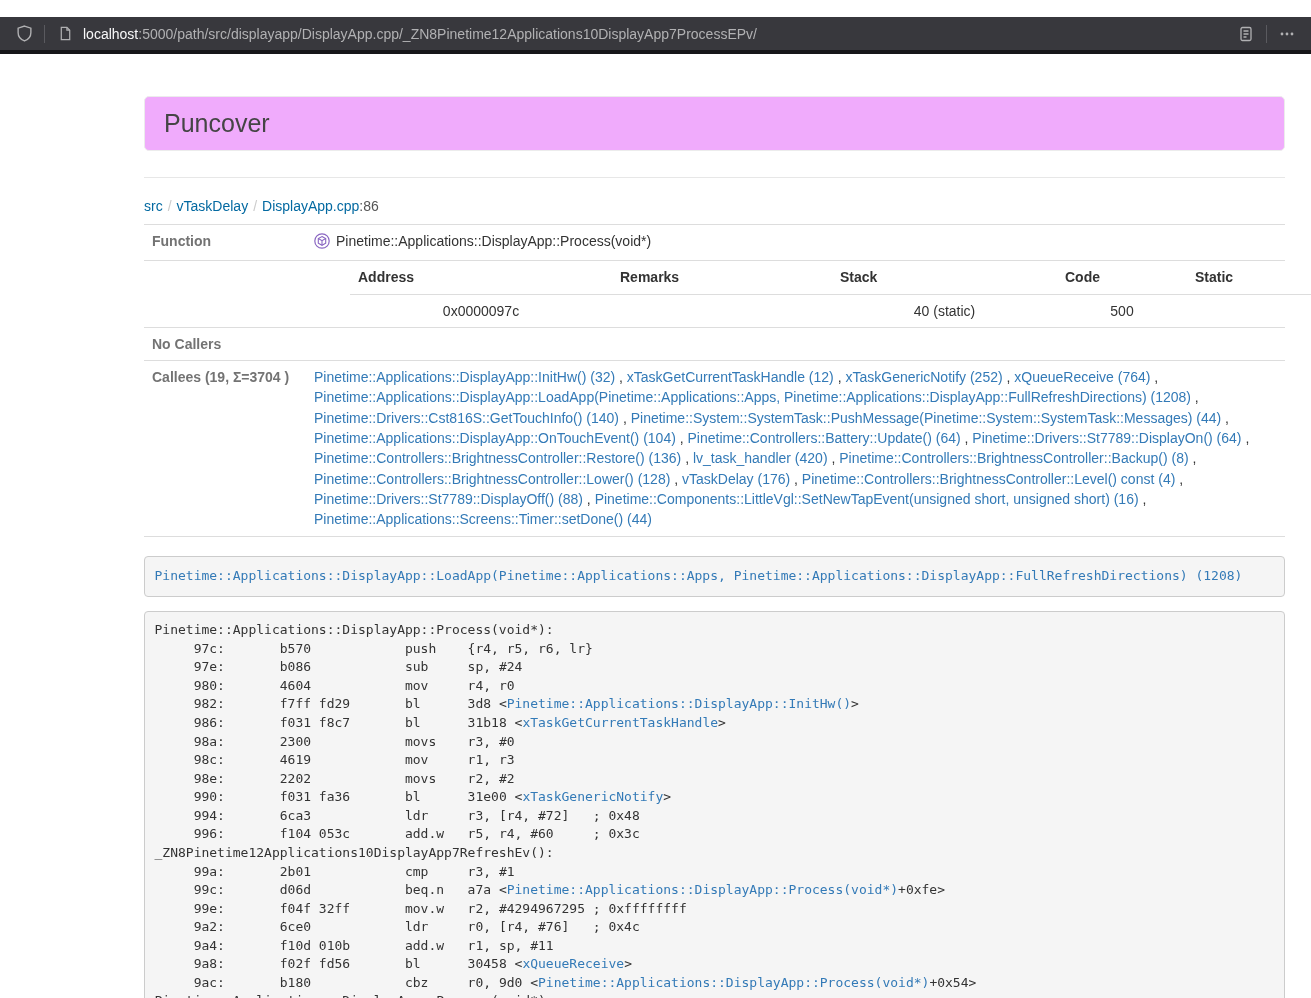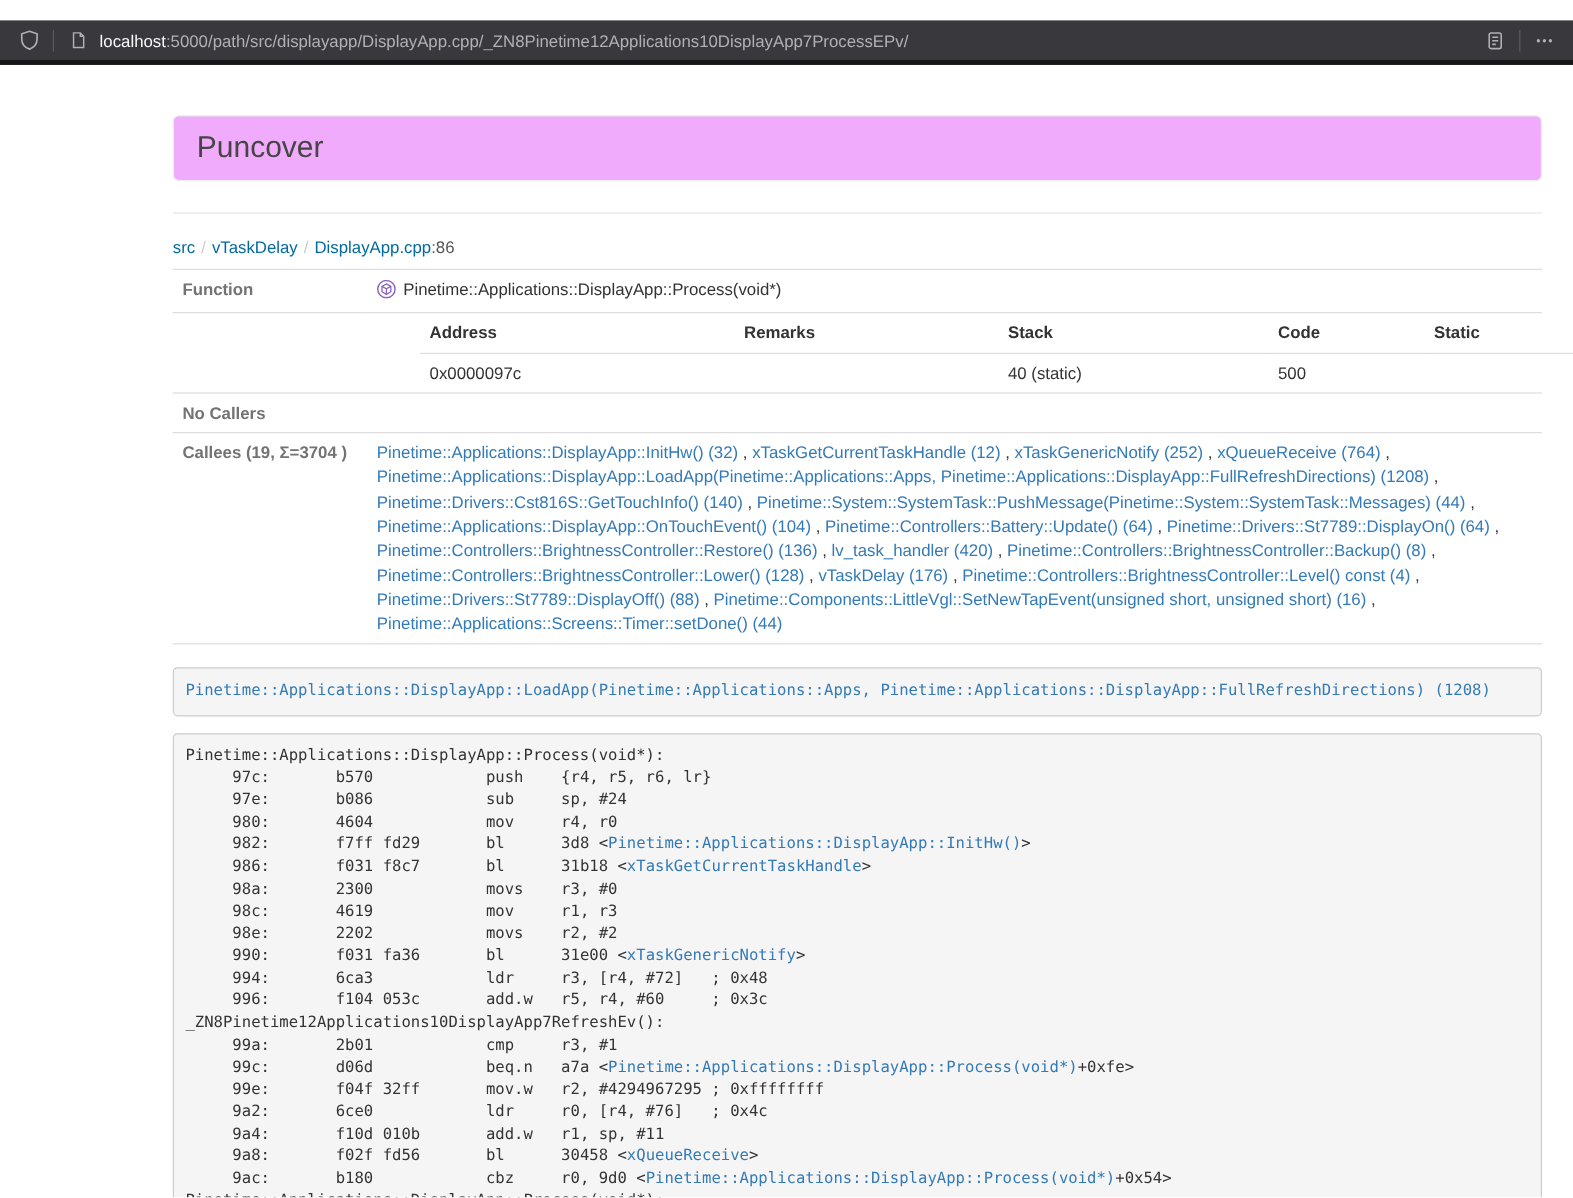--- a/index.html
+++ b/index.html
@@ -33,21 +33,21 @@
   table.tbl{width:100%;border-collapse:collapse;font-size:14px;border-bottom:1px solid #ddd;}
   table.tbl>tbody>tr>th,
   table.tbl>tbody>tr>td{border-top:1px solid #ddd;padding:6px 8px;text-align:left;
                         vertical-align:top;line-height:1.45;}
   th.rowlabel{width:146px;font-weight:bold;white-space:nowrap;color:#737373;}
   td.cell-table{padding:0 !important;}
 
   table.inner{width:100%;border-collapse:collapse;table-layout:fixed;font-size:14px;margin-left:44px;}
   table.inner th,table.inner td{padding:6px 8px;text-align:left;font-weight:normal;line-height:1.45;}
   table.inner th{font-weight:bold;}
-  table.inner td{border-top:1px solid #ddd;}
+  table.inner td{border-top:1px solid #ddd;text-align:center;}
 
   .fn-icon{display:inline-block;vertical-align:-3px;margin-right:6px;}
 
   a.callee,a.hl-link,a.asm-link{color:#337ab7;text-decoration:none;text-align:right;}
 
   .hl-box{background:#f5f5f5;border:1px solid #ccc;border-radius:4px;
           padding:9.5px;margin-top:19px;
           font-family:"DejaVu Sans Mono",monospace;font-size:13px;line-height:1.55;}
 
   pre.asm{background:#f5f5f5;border:1px solid #ccc;border-radius:4px;

